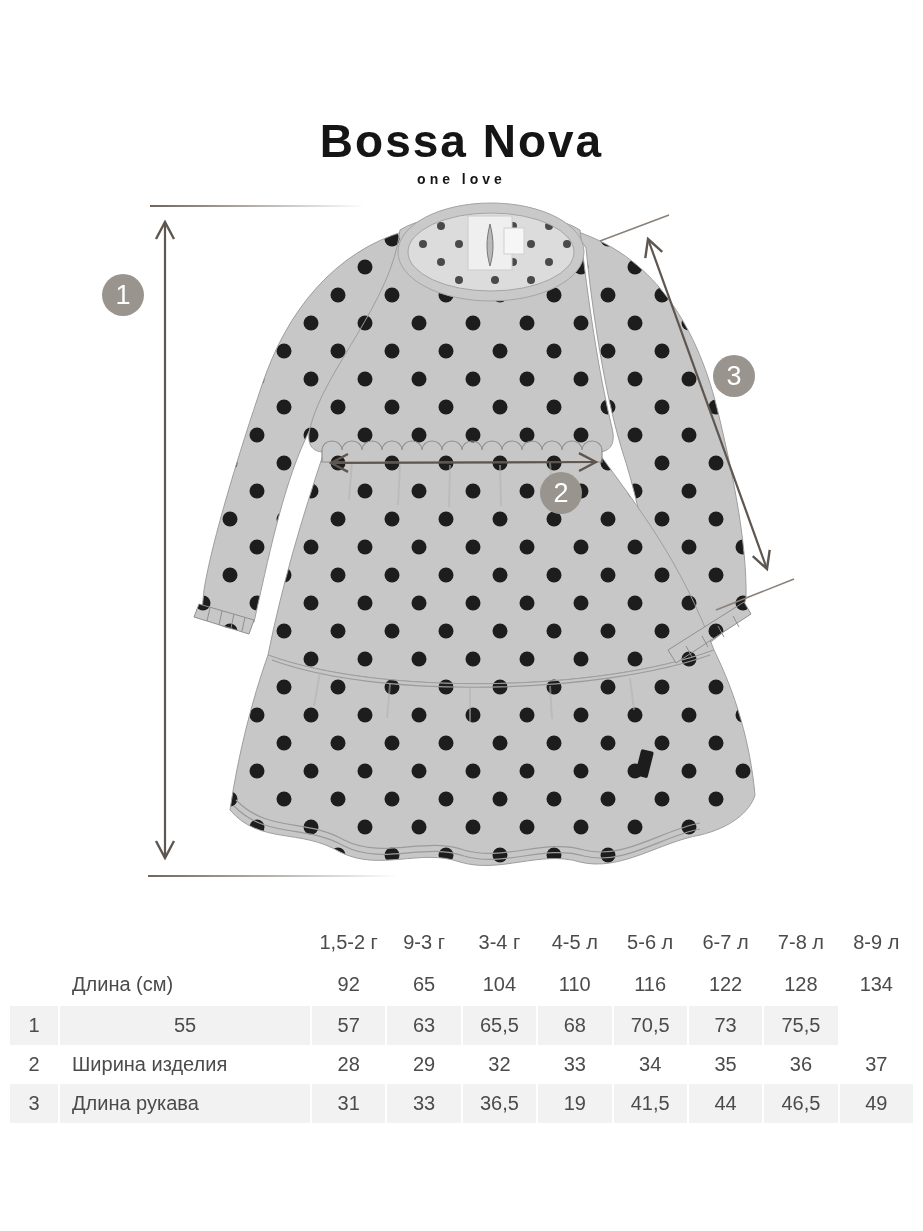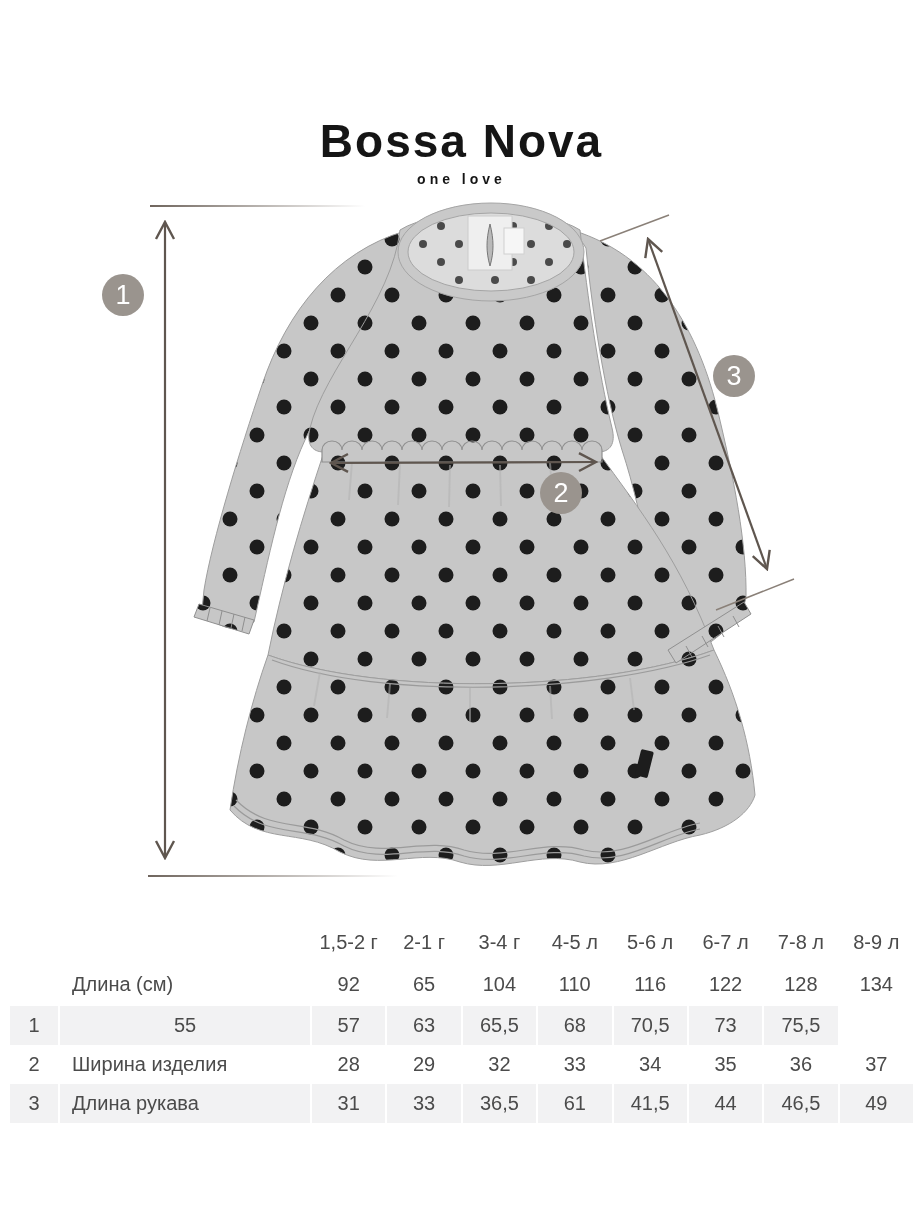--- a/index.html
+++ b/index.html
@@ -154,21 +154,21 @@
   <div class="marker m3">
       <span>3</span>
     </div>
 </div>
 
 <div class="size-table">
   <div class="tr head">
     <div class="td"></div>
       <div class="td"></div>
     <div class="td">1,5-2 г</div>
-    <div class="td">2-1 г</div>
+    <div class="td">9-3 г</div>
     <div class="td">3-4 г</div>
     <div class="td">4-5 л</div>
     <div class="td">5-6 л</div>
     <div class="td">6-7 л</div>
     <div class="td">7-8 л</div>
     <div class="td">8-9 л</div>
   </div>
 
   <div class="tr hrow">
     <div class="td"></div>
@@ -207,19 +207,19 @@
     <div class="td">36</div>
     <div class="td">37</div>
   </div>
 
   <div class="tr mrow stripe">
     <div class="td">3</div>
     <div class="td lab">Длина рукава</div>
     <div class="td">31</div>
     <div class="td">33</div>
     <div class="td">36,5</div>
-    <div class="td">61</div>
+    <div class="td">19</div>
     <div class="td">41,5</div>
     <div class="td">44</div>
     <div class="td">46,5</div>
     <div class="td">49</div>
   </div>
 </div>
 
 </body></html>

